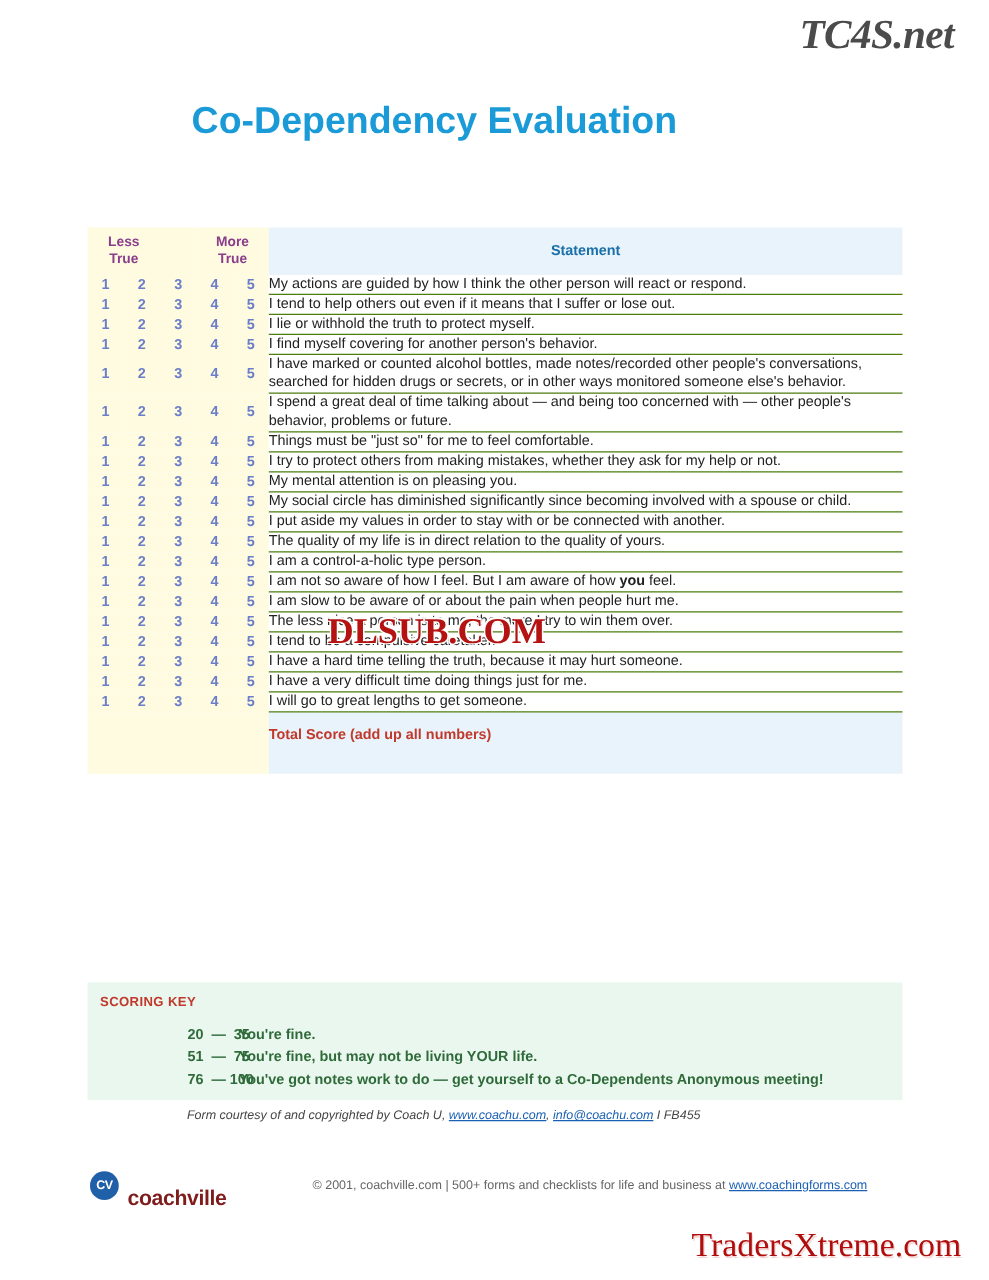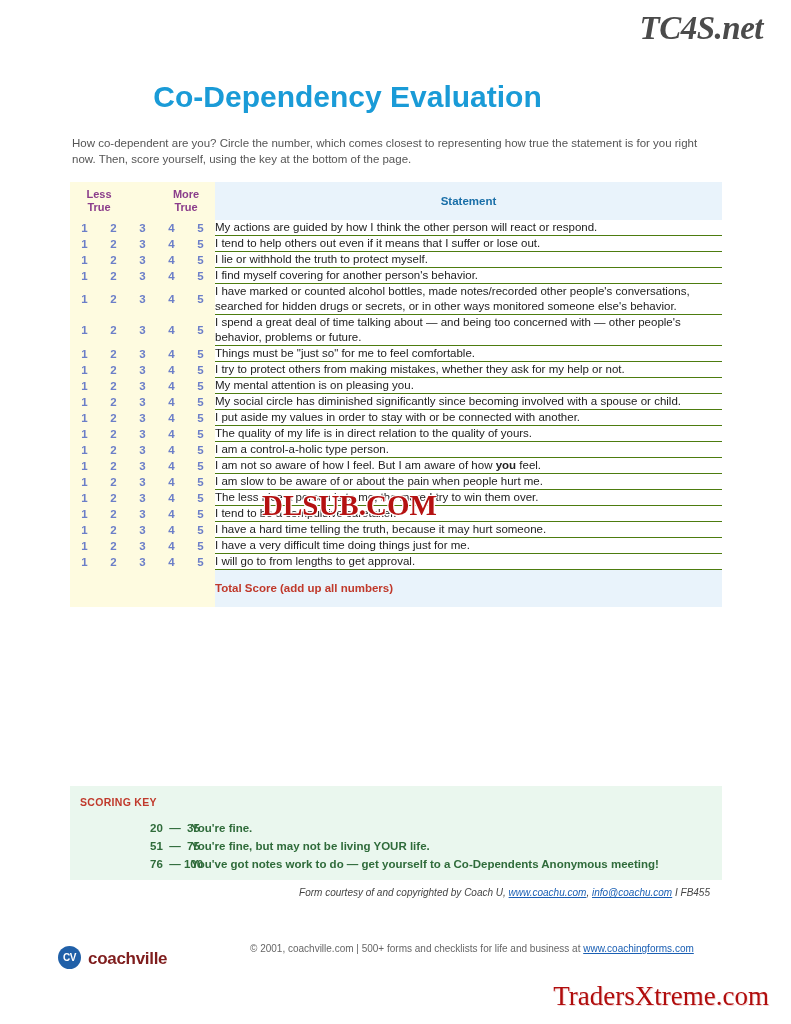--- a/index.html
+++ b/index.html
@@ -132,21 +132,21 @@
     padding: 6px 6px 6px 9px;
     line-height: 15px;
   }
   .total-row .stmt-cell {
     background: #e9f3fb;
     color: #c0392b;
     font-weight: bold;
     border-bottom: none;
     height: 26px;
     padding-top: 5px;
-    padding-bottom: 6px;
+    padding-bottom: 18px;
   }
   .total-row .num-cell { background: #fefbe0; }
 
   
   .scoring {
     position: absolute;
     top: 786px;
     left: 70px;
     width: 652px;
     height: 94px;
@@ -177,34 +177,34 @@
     box-sizing: border-box;
     white-space: pre;
   }
   .score-text { padding-left: 8px; }
 
   .courtesy {
     position: absolute;
     top: 887px;
     left: 0;
     width: 710px;
-    text-align: right;
+    text-align: center;
     font-size: 10px;
     font-style: italic;
     color: #444;
   }
   .courtesy a { color: #1a5fb4; }
 
   
   .footer-logo {
     position: absolute;
     top: 937px;
-    left: 58px;
+    left: 72px;
     display: flex;
-    align-items: flex-end;
+    align-items: flex-start;
   }
   .cv-badge {
     width: 23px;
     height: 23px;
     border-radius: 50%;
     background: #2060a8;
     color: #fff;
     font-size: 10px;
     font-weight: bold;
     display: flex;
@@ -231,21 +231,20 @@
 </style>
 </head>
 <body>
 
 <div class="page">
 
   <div class="wm-top">TC4S.net</div>
 
   <div class="title">Co-Dependency Evaluation</div>
 
-  <div class="intro">How co-dependent are you?  Circle the number, which comes closest to representing how true the statement is for you right now.  Then, score yourself, using the key at the bottom of the page.</div>
 
   <div class="table-wrap">
     <table class="main">
       <colgroup>
         <col style="width:29px">
           <col style="width:29px">
           <col style="width:29px">
           <col style="width:29px">
           <col style="width:29px">
           <col>
@@ -416,21 +415,21 @@
             <td class="num-cell">4</td>
             <td class="num-cell">5</td>
             <td class="stmt-cell">I have a very difficult time doing things just for me.</td>
           </tr>
           <tr>
             <td class="num-cell">1</td>
             <td class="num-cell">2</td>
             <td class="num-cell">3</td>
             <td class="num-cell">4</td>
             <td class="num-cell">5</td>
-            <td class="stmt-cell">I will go to from lengths to get approval.</td>
+            <td class="stmt-cell">I will go to great lengths to get someone.</td>
           </tr>
           <tr class="total-row">
             <td class="num-cell" colspan="5">&nbsp;</td>
             <td class="stmt-cell">Total Score (add up all numbers)</td>
           </tr>
         </tbody>
     </table>
   </div>
 
   <div class="wm-mid">DLSUB.COM</div>

